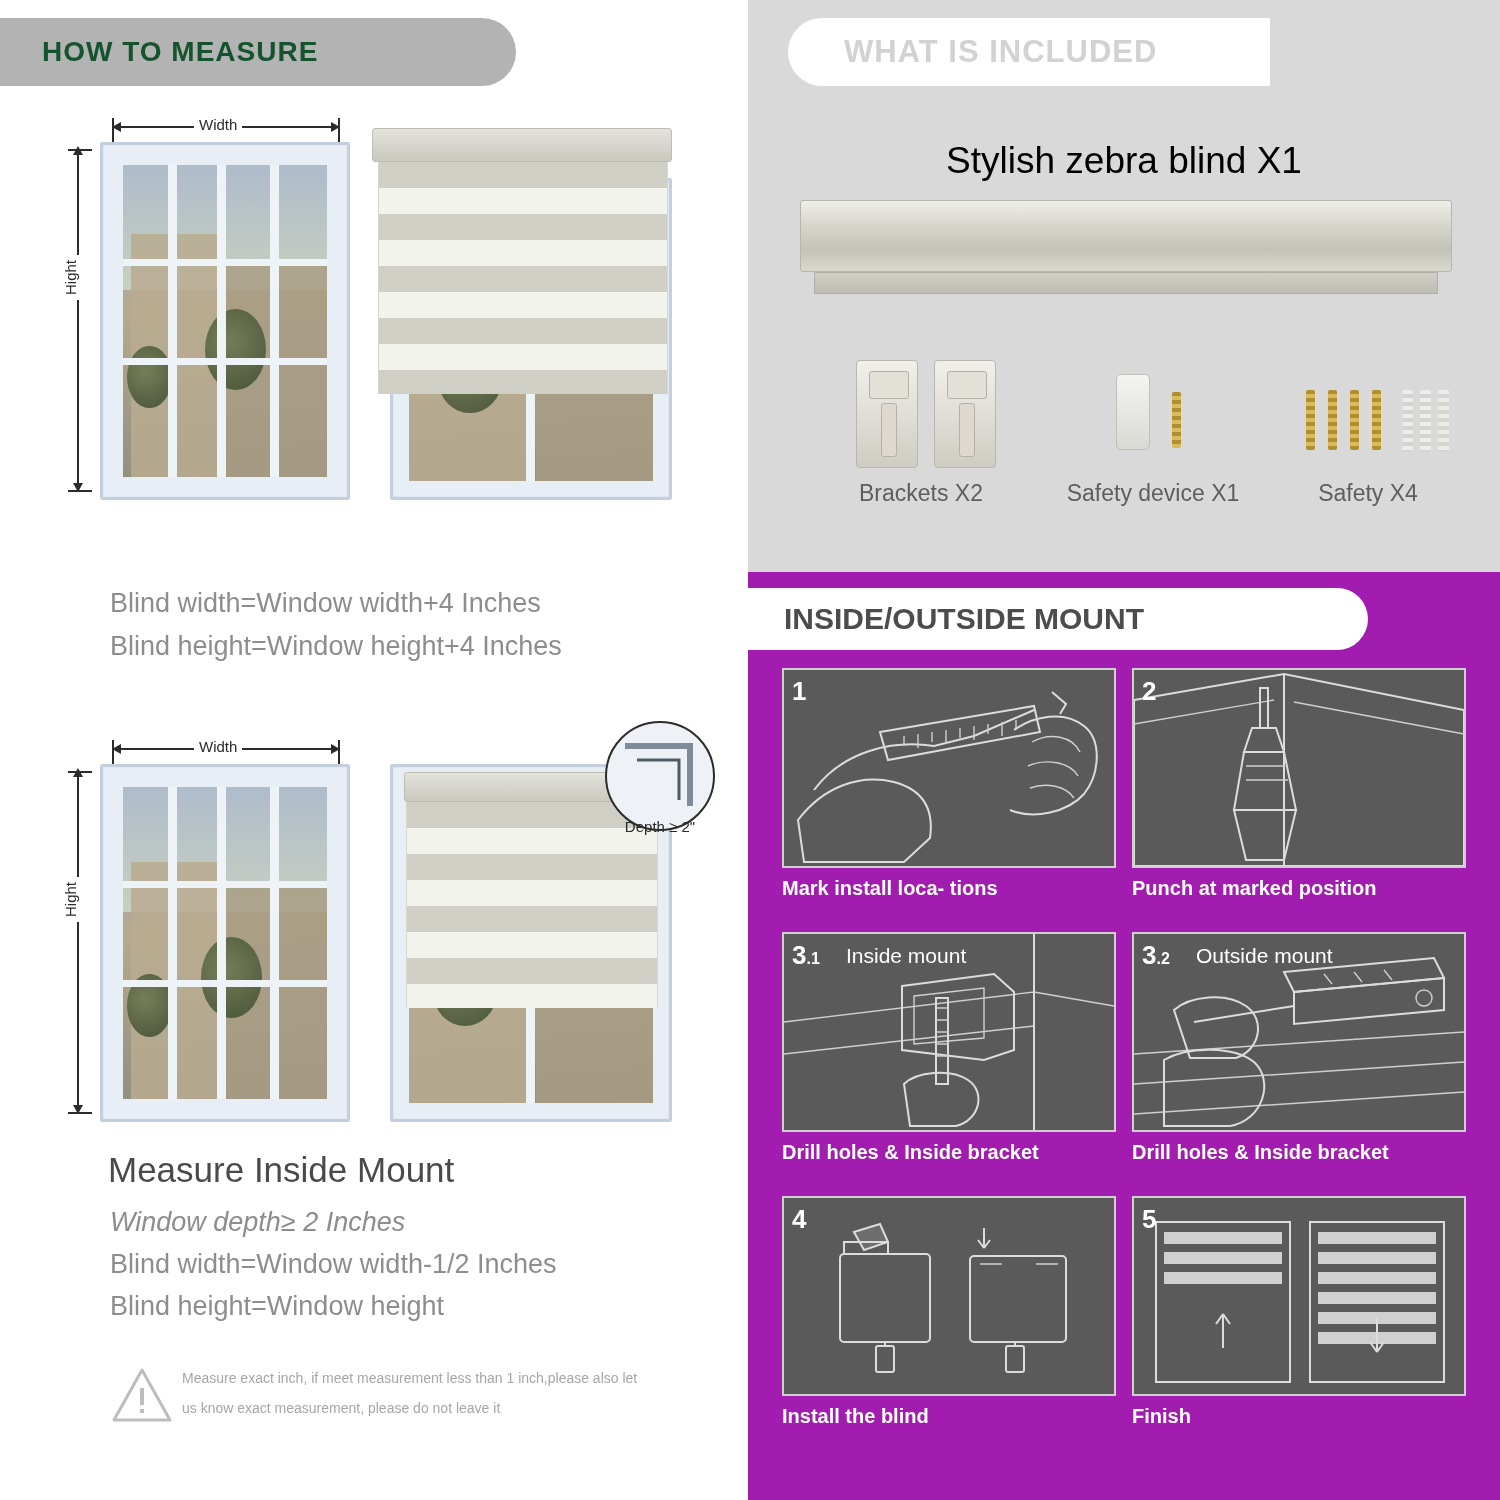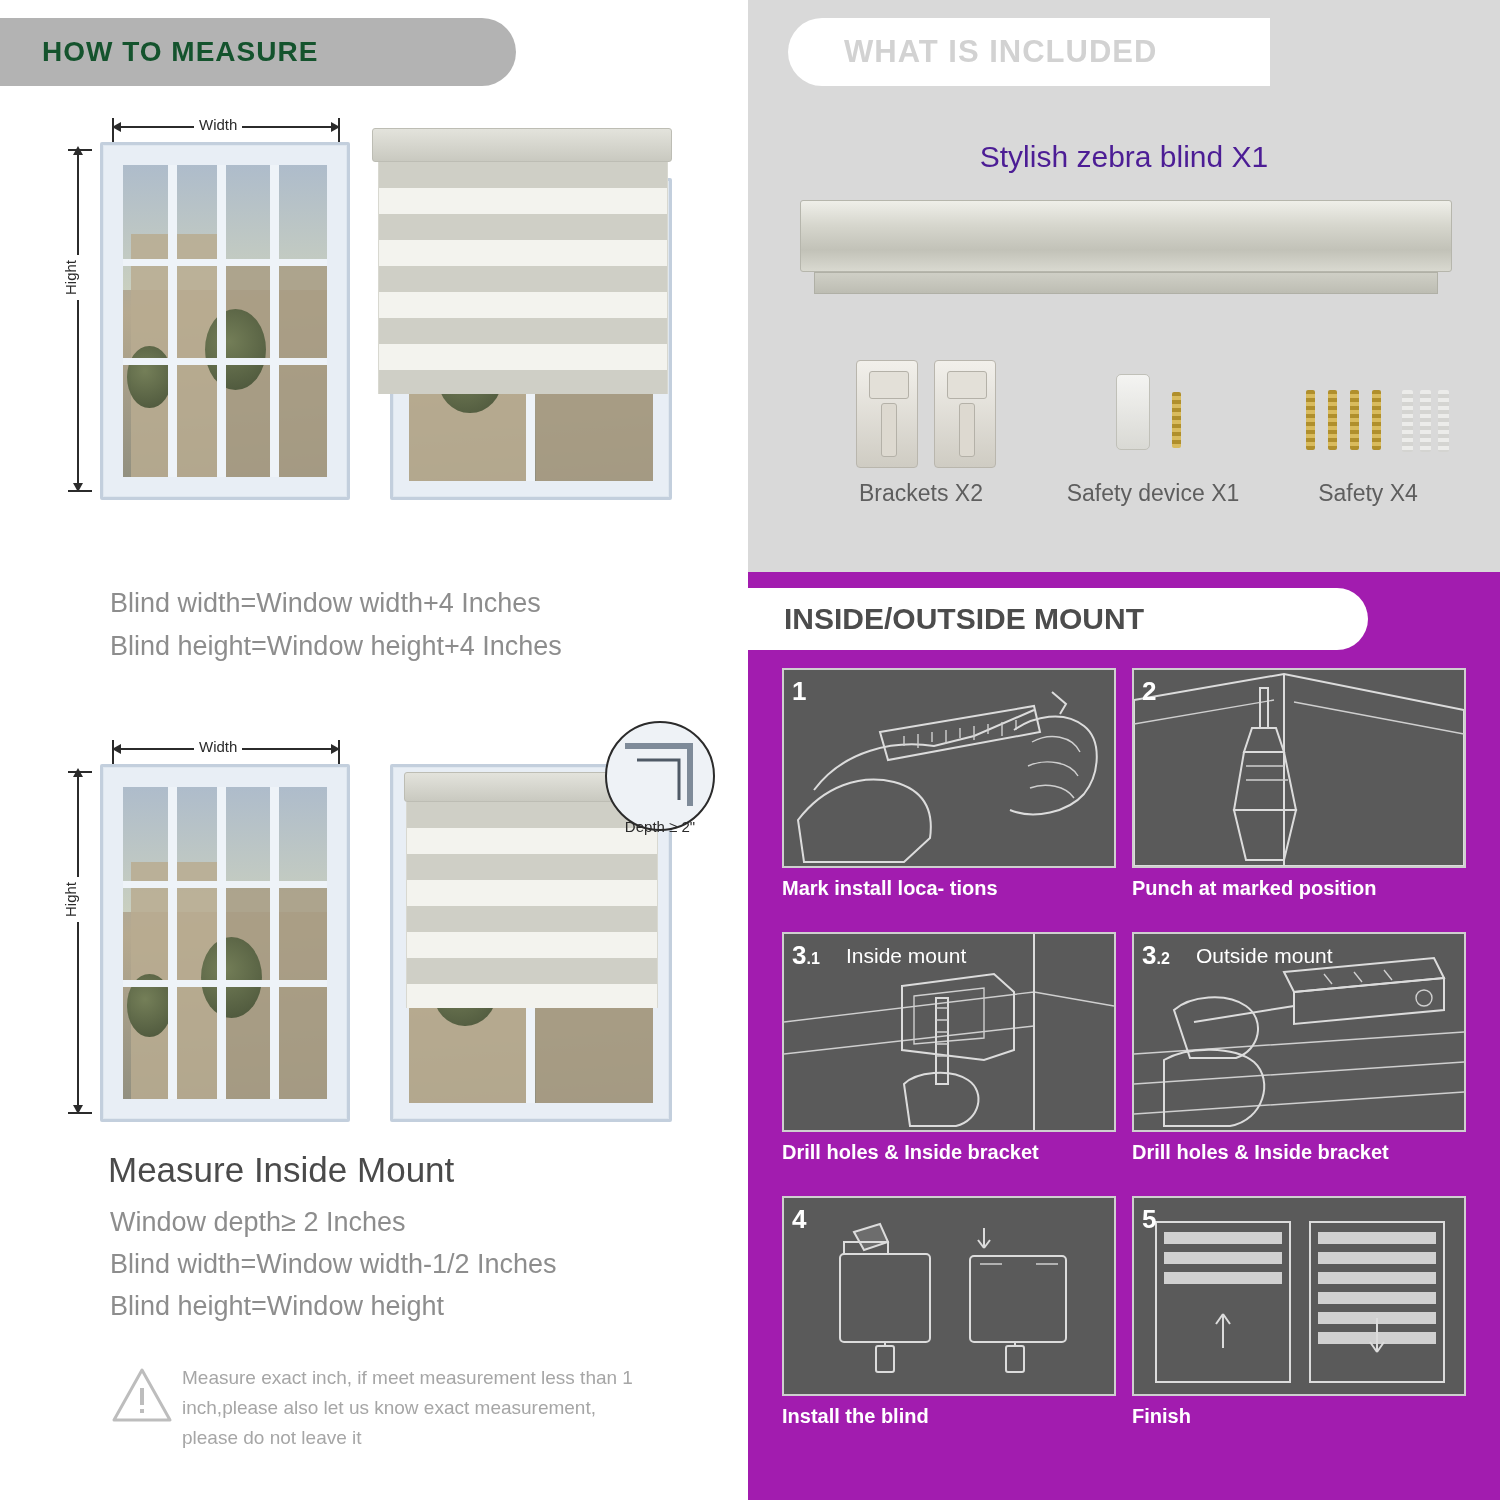--- a/index.html
+++ b/index.html
@@ -149,21 +149,21 @@
 
   .note-box {
     position: absolute;
     left: 110px; top: 1360px;
     width: 560px;
   }
   .note-text {
     position: absolute;
     left: 72px; top: 3px;
     width: 470px;
-    font-size: 19px;
+    font-size: 14px;
     line-height: 30px;
     color: #a6a6a6;
   }
   .warn-svg { position: absolute; left: 0; top: 4px; }
 
   
   .right-top {
     position: absolute;
     left: 748px; top: 0;
     width: 752px; height: 572px;
@@ -182,22 +182,22 @@
     margin-left: 56px;
     color: #d2d2d2;
     font-size: 31px;
     font-weight: bold;
     letter-spacing: 1px;
   }
   .included-title {
     position: absolute;
     left: 0; right: 0; top: 140px;
     text-align: center;
-    font-size: 30px;
-    color: #4c1d95;
+    font-size: 37px;
+    color: #000000;
   }
   .blind-roll {
     position: absolute;
     left: 52px; top: 200px;
     width: 652px; height: 105px;
   }
   .blind-roll .tube {
     position: absolute;
     left: 0; top: 0; width: 652px; height: 72px;
     background: linear-gradient(180deg,#efefe9 0%,#d6d6cd 35%,#c2c2b8 70%, #d9d9d0 100%);
@@ -444,21 +444,21 @@
 
       <svg width="130" height="130" style="position:absolute; left:595px; top:718px;">
         <circle cx="65" cy="58" r="54" fill="#eef2f6" stroke="#2b2b2b" stroke-width="2"></circle>
         <path d="M30 28 L95 28 L95 88" stroke="#7e8b99" stroke-width="6" fill="none"></path>
         <path d="M42 42 L84 42 L84 82" stroke="#4f5a66" stroke-width="3" fill="none"></path>
       </svg>
       <div style="position:absolute; left:595px; top:818px; width:130px; text-align:center; font-size:15px; color:#2b2b2b;">Depth ≥ 2"</div>
     </div>
 
     <div class="sect-title" style="left:108px; top:1150px;">Measure Inside Mount</div>
-    <div class="sect-line" style="left:110px; top:1207px;">Window depth≥ 2 Inches</div>
+    <div class="sect-line" style="left:110px; top:1207px;font-style:italic;">Window depth≥ 2 Inches</div>
     <div class="sect-line" style="left:110px; top:1249px;">Blind width=Window width-1/2 Inches</div>
     <div class="sect-line" style="left:110px; top:1291px;">Blind height=Window height</div>
 
     <div class="note-box">
       <svg class="warn-svg" width="64" height="62">
         <polygon points="32,6 60,56 4,56" fill="none" stroke="#bdbdbd" stroke-width="3" stroke-linejoin="round"></polygon>
         <rect x="30" y="24" width="4" height="17" fill="#bdbdbd"></rect>
         <rect x="30" y="45" width="4" height="4" fill="#bdbdbd"></rect>
       </svg>
       <div class="note-text">Measure exact inch, if meet measurement less than 1 inch,please also let us know exact measurement, please do not leave it</div>

